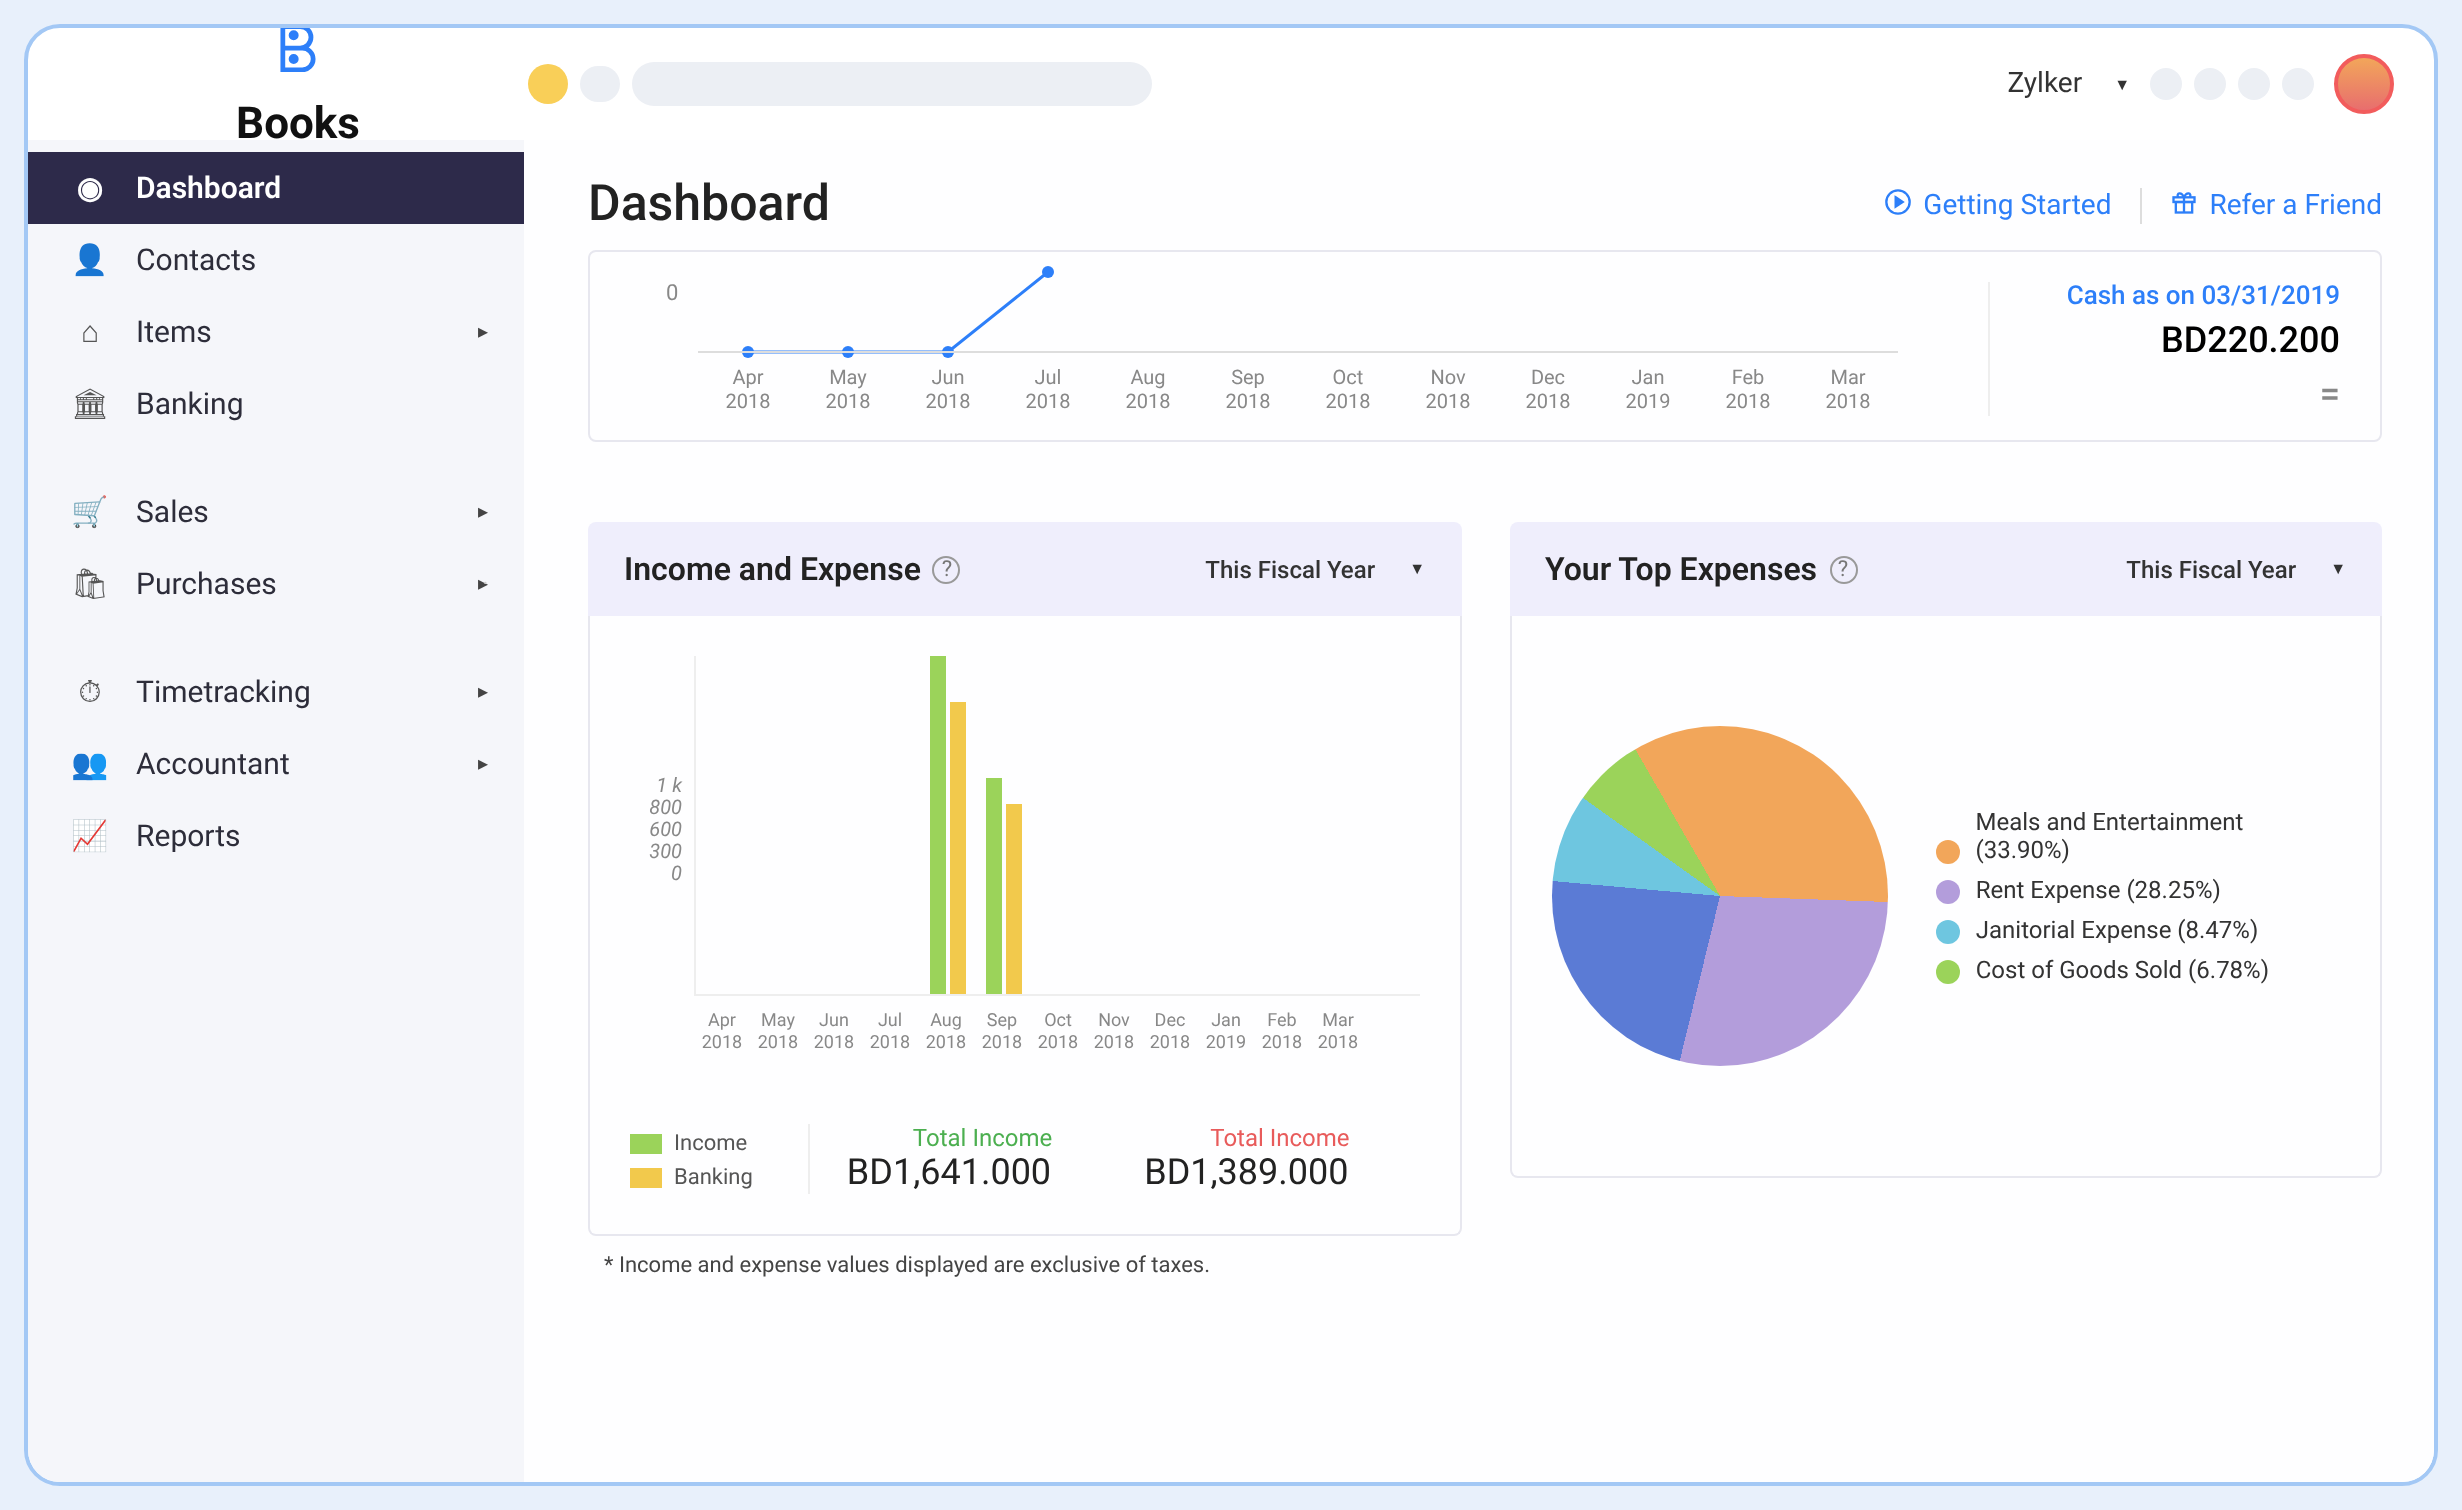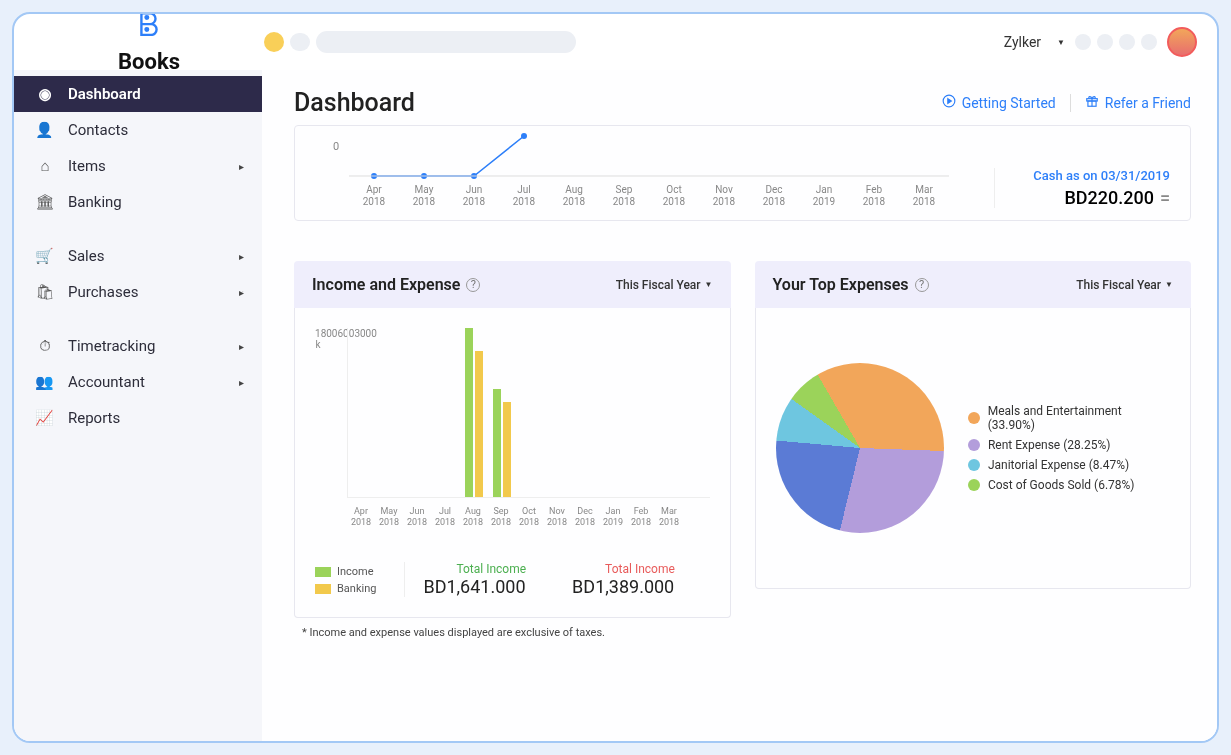--- a/index.html
+++ b/index.html
@@ -32,49 +32,49 @@
 .head-link { color: #2d7ff9; font-size: 14px; display: flex; align-items: center; gap: 6px; cursor: pointer; }
 .head-sep { width: 1px; height: 18px; background: #ddd; margin: 0 14px; }
 .cashcard { border: 1px solid #e7e7ef; border-radius: 4px; display: flex; align-items: flex-end; padding: 6px 20px 12px 20px; margin-bottom: 40px; }
 .linechart { flex: 1; position: relative; height: 76px; }
 .line-y { position: absolute; left: 18px; top: 8px; font-size: 11px; color: #888; }
 .line-svg { position: absolute; left: 34px; right: 0; top: 0; height: 48px; }
 .line-x { position: absolute; left: 34px; right: 0; bottom: 0; display: flex; font-size: 10px; color: #888; }
 .line-x .tick { width: 50px; text-align: center; line-height: 1.2; }
 .cash-info { width: 176px; border-left: 1px solid #eee; padding-left: 18px; text-align: right; }
 .cash-date { color: #2d7ff9; font-size: 13px; font-weight: 500; }
-.cash-amt { font-size: 18px; font-weight: 500; margin-top: 4px; display:flex; justify-content:flex-end; align-items:flex-end; gap:6px;}
+.cash-amt { font-size: 18px; font-weight: 500; margin-top: 4px; display:flex; justify-content:flex-end; align-items:flex-end; gap:6px;flex-direction:column;}
 .cards-row { display: flex; gap: 24px; }
 .card { flex: 1; }
 .card-head { background: #efeefc; padding: 14px 18px; border-radius: 4px 4px 0 0; display: flex; align-items: center; font-size: 16px; font-weight: 600; color: #222; }
 .card-head .q { font-size: 11px; border: 1px solid #999; border-radius: 50%; width: 14px; height: 14px; display: inline-flex; align-items: center; justify-content: center; margin-left: 6px; font-weight: 400; color: #777; }
 .card-head .sp { flex: 1; }
-.card-head .drop { font-size: 12px; font-weight: 500; color: #333; display: flex; align-items: center; gap: 4px; cursor: pointer; }
+.card-head .drop { font-size: 12px; font-weight: 500; color: #333; display: flex; align-items: center; gap: 17px; cursor: pointer; }
 .card-body { border: 1px solid #e7e7ef; border-top: none; border-radius: 0 0 4px 4px; padding: 20px; }
 .barwrap { position: relative; height: 200px; }
-.bar-y { position: absolute; left: 0; top: 0; bottom: 26px; width: 26px; display: flex; justify-content: space-between; text-align: right; font-size: 10px; color: #888; }
+.bar-y { position: absolute; left: 0; top: 0; bottom: 26px; width: 26px; display: flex; flex-direction: column; justify-content: center; text-align: right; font-size: 10px; color: #888; font-style: italic; }
 .bar-plot { position: absolute; left: 32px; right: 0; top: 0; bottom: 30px; display: flex; align-items: flex-end; border-left:1px solid #eee; border-bottom:1px solid #eee;}
 .bar-cell { width: 28px; display: flex; align-items: flex-end; justify-content: center; gap: 2px; height: 100%; }
 .bar { width: 8px; }
 .bar.inc { background: #9bd35a; }
 .bar.exp { background: #f2c94c; }
 .bar-x { position: absolute; left: 32px; right: 0; bottom: 0; display: flex; font-size: 9px; color: #888; }
 .bar-x .tick { width: 28px; text-align: center; line-height: 1.2; }
 .legend { display: flex; align-items: center; gap: 28px; margin-top: 20px; padding-top: 14px;}
 .leg-col { font-size: 11px; color: #555; }
 .leg-sw { display: inline-block; width: 16px; height: 10px; margin-right: 6px; vertical-align: middle; }
 .tot-block { border-left: 1px solid #eee; padding-left: 18px; }
 .tot-label { font-size: 12px; margin-left: 33px; }
 .tot-label.g { color: #4caf50; }
 .tot-label.r { color: #e85b5b; }
 .tot-val { font-size: 18px; font-weight: 400; color: #222; }
 .piewrap { display: flex; align-items: center; gap: 24px; min-height: 240px; }
 .pie { width: 170px; height: 170px; border-radius: 50%; }
 .pie-leg { font-size: 12px; color: #333; }
-.pie-leg .row { display: flex; align-items: center; margin: 6px 0; }
+.pie-leg .row { display: flex; align-items: flex-end; margin: 6px 0; }
 .pie-leg .dotc { width: 12px; height: 12px; border-radius: 50%; margin-right: 8px; }
 .footnote { font-size: 11px; color: #444; margin-top: 8px; margin-left: 8px;}
 .tri { font-size: 8px; }
 </style>
 </head>
 <body>
 
 <div class="frame">
 
   <div class="topbar">

